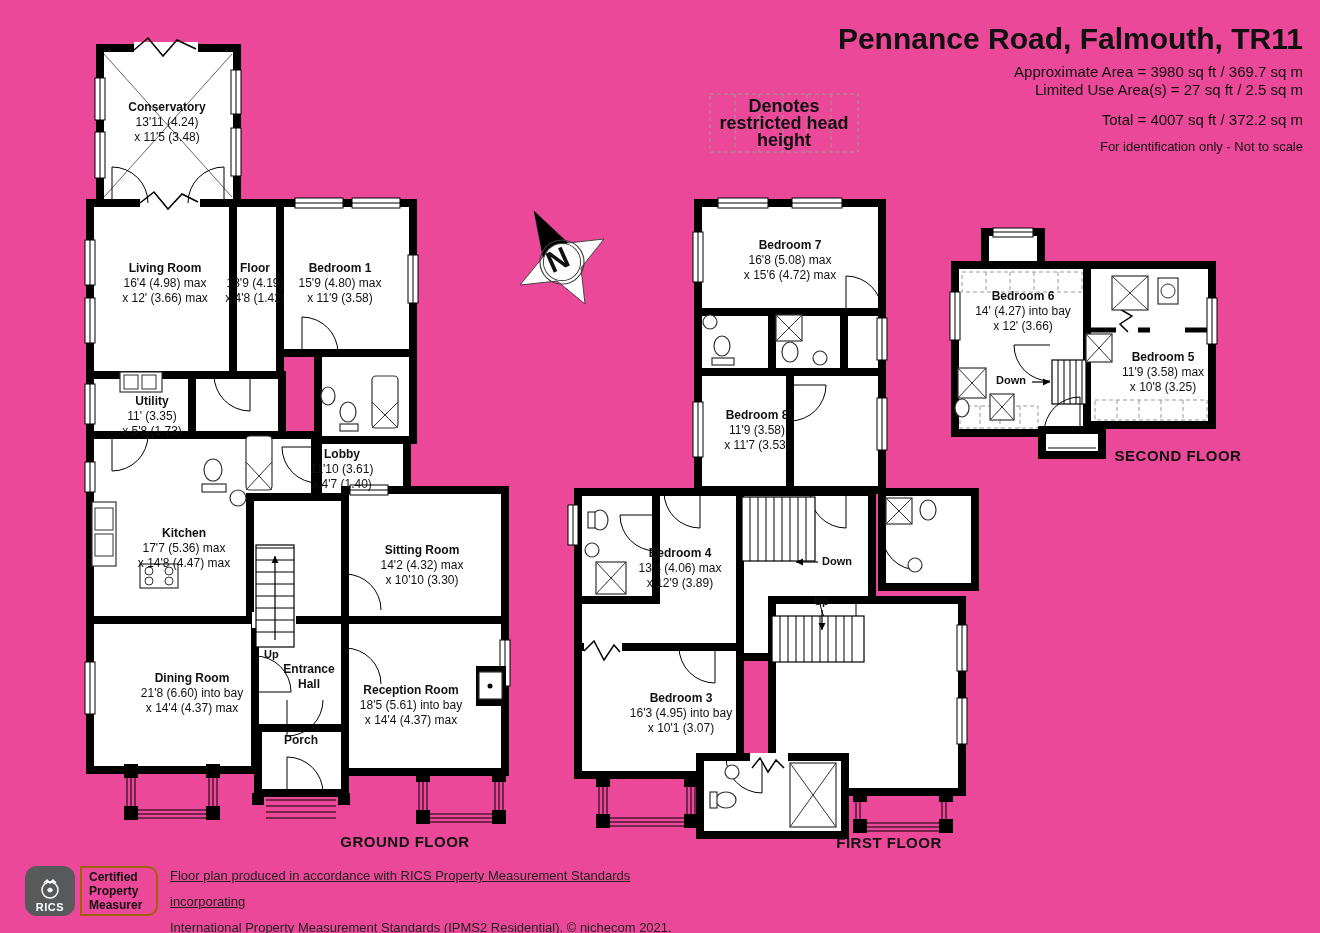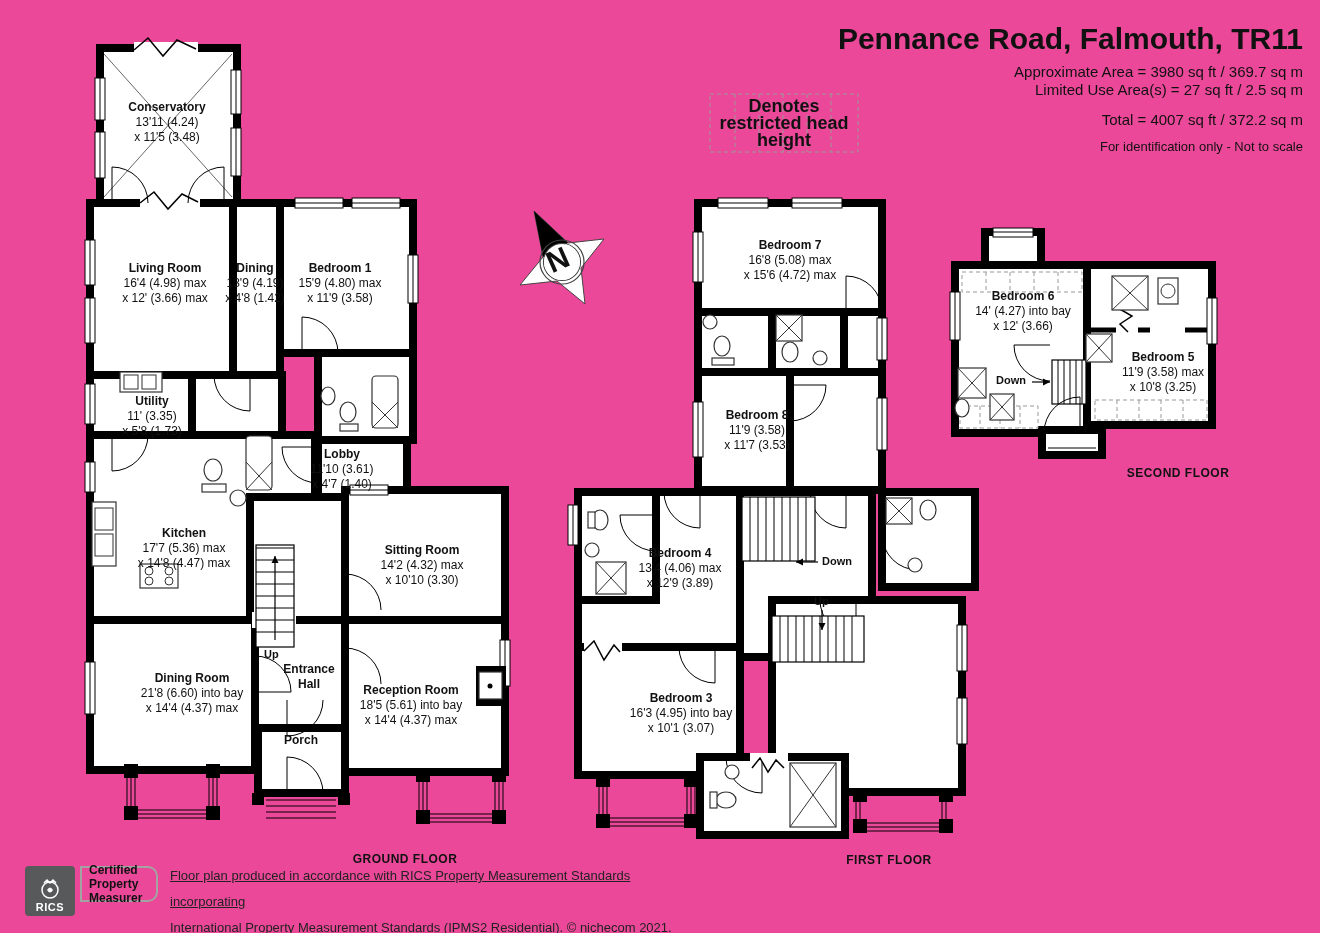--- a/index.html
+++ b/index.html
@@ -31,30 +31,30 @@
   .hdr-line{font-size:15px;}
   .hdr-l1{top:63px;} .hdr-l2{top:81px;} .hdr-l3{top:111px;}
   .hdr-note{top:139px;font-size:13px;}
   .legend-text{position:absolute;left:710px;top:94px;width:148px;height:58px;
     display:flex;align-items:center;justify-content:center;text-align:center;
     font-size:18px;font-weight:bold;line-height:17px;}
   .room-label{position:absolute;transform:translateX(-50%);text-align:center;
     font-size:12px;line-height:15px;white-space:nowrap;}
   .room-label .rn{font-weight:bold;}
   .room-label.wrap{white-space:normal;width:76px;}
-  .floor-label{position:absolute;transform:translateX(-50%);font-size:12px;
-    font-weight:bold;letter-spacing:.5px;white-space:nowrap;margin-top:19px;}
+  .floor-label{position:absolute;transform:translateX(-50%);font-size:15px;
+    font-weight:bold;letter-spacing:.5px;white-space:nowrap;}
   .stair-label{position:absolute;font-size:11px;font-weight:bold;white-space:nowrap;}
   .compass-letter{position:absolute;left:547px;top:243px;font-size:30px;font-weight:bold;
     transform:rotate(-24deg);}
   
   .rics-box{position:absolute;left:25px;top:866px;width:50px;height:50px;background:#58595b;
-    border-radius:4px;display:flex;flex-direction:column;align-items:center;justify-content:flex-end;}
+    border-radius:12px;display:flex;flex-direction:column;align-items:center;justify-content:flex-end;}
   .rics-word{color:#fff;font-size:11px;font-weight:bold;letter-spacing:.5px;margin-bottom:3px;}
-  .cpm-box{position:absolute;left:80px;top:866px;width:78px;height:36px;border:2px solid #a3a3a3;
+  .cpm-box{position:absolute;left:80px;top:866px;width:78px;height:50px;border:2px solid #a16207;
     border-radius:0 10px 10px 0;display:flex;flex-direction:column;justify-content:center;
     padding-left:7px;box-sizing:border-box;}
   .cpm-line{font-size:12px;font-weight:bold;line-height:14px;}
   .footer-text{position:absolute;left:170px;top:863px;width:520px;font-size:13px;line-height:26px;color:#222;text-decoration:underline;}
 </style>
 </head>
 <body>
 
 <div id="plan">
 
@@ -482,21 +482,21 @@
     <div class="rn">Conservatory</div>
     <div class="rd">13'11 (4.24)</div>
     <div class="rd">x 11'5 (3.48)</div>
   </div>
   <div class="room-label" style="left:165px;top:261px">
     <div class="rn">Living Room</div>
     <div class="rd">16'4 (4.98) max</div>
     <div class="rd">x 12' (3.66) max</div>
   </div>
   <div class="room-label" style="left:255px;top:261px">
-    <div class="rn">Dining</div>
+    <div class="rn">Floor</div>
     <div class="rd">13'9 (4.19)</div>
     <div class="rd">x 4'8 (1.42)</div>
   </div>
   <div class="room-label" style="left:340px;top:261px">
     <div class="rn">Bedroom 1</div>
     <div class="rd">15'9 (4.80) max</div>
     <div class="rd">x 11'9 (3.58)</div>
   </div>
   <div class="room-label" style="left:152px;top:394px">
     <div class="rn">Utility</div>

